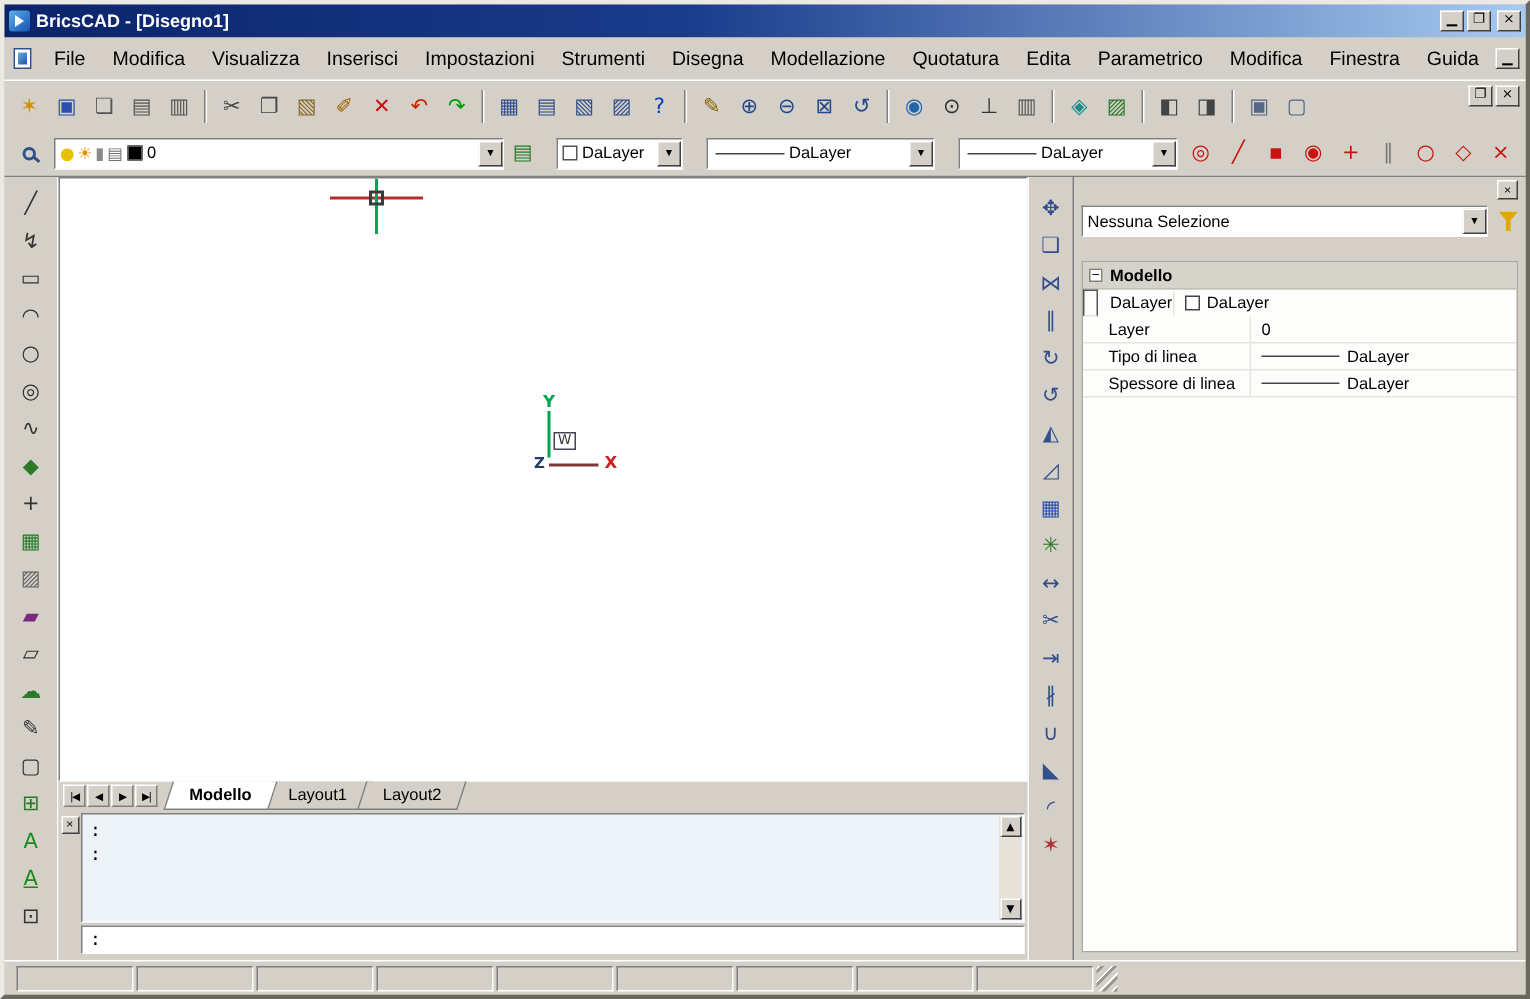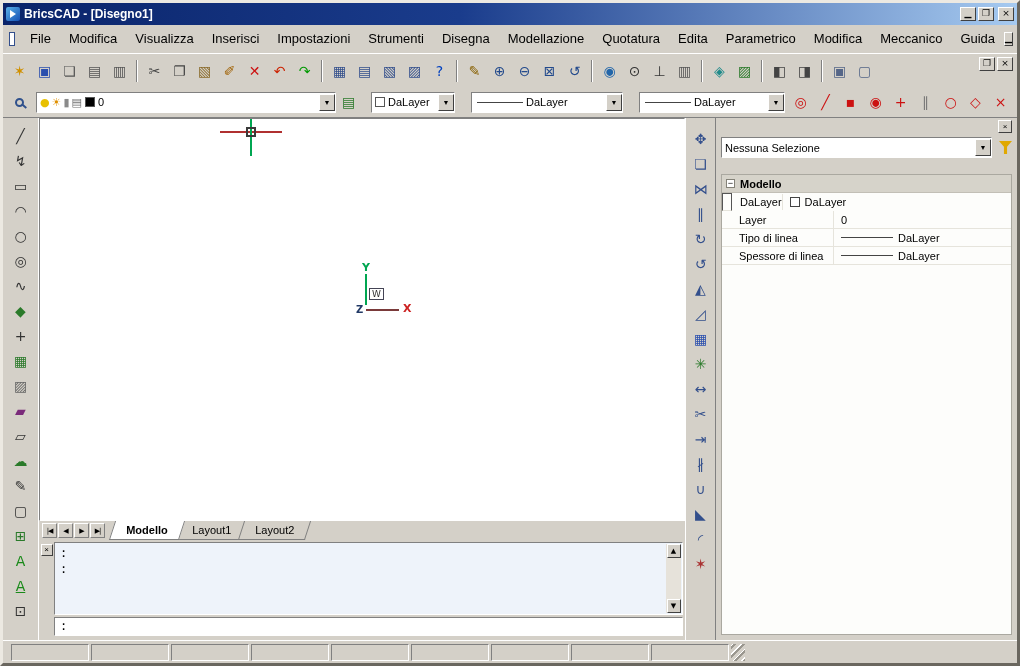--- a/index.html
+++ b/index.html
@@ -139,21 +139,21 @@
         <span class="menu-item">Visualizza</span>
         <span class="menu-item">Inserisci</span>
         <span class="menu-item">Impostazioni</span>
         <span class="menu-item">Strumenti</span>
         <span class="menu-item">Disegna</span>
         <span class="menu-item">Modellazione</span>
         <span class="menu-item">Quotatura</span>
         <span class="menu-item">Edita</span>
         <span class="menu-item">Parametrico</span>
         <span class="menu-item">Modifica</span>
-        <span class="menu-item">Meccanico</span>
+        <span class="menu-item">Finestra</span>
         <span class="menu-item">Guida</span>
     </div>
     <span class="mdi-btn">▁</span>
   </div>
 
   <div class="toolbar tb1">
     <div class="ticons">
       <span class="tbtn">
           <span class="g" style="color: rgb(208, 144, 0);">✶</span>
         </span>

